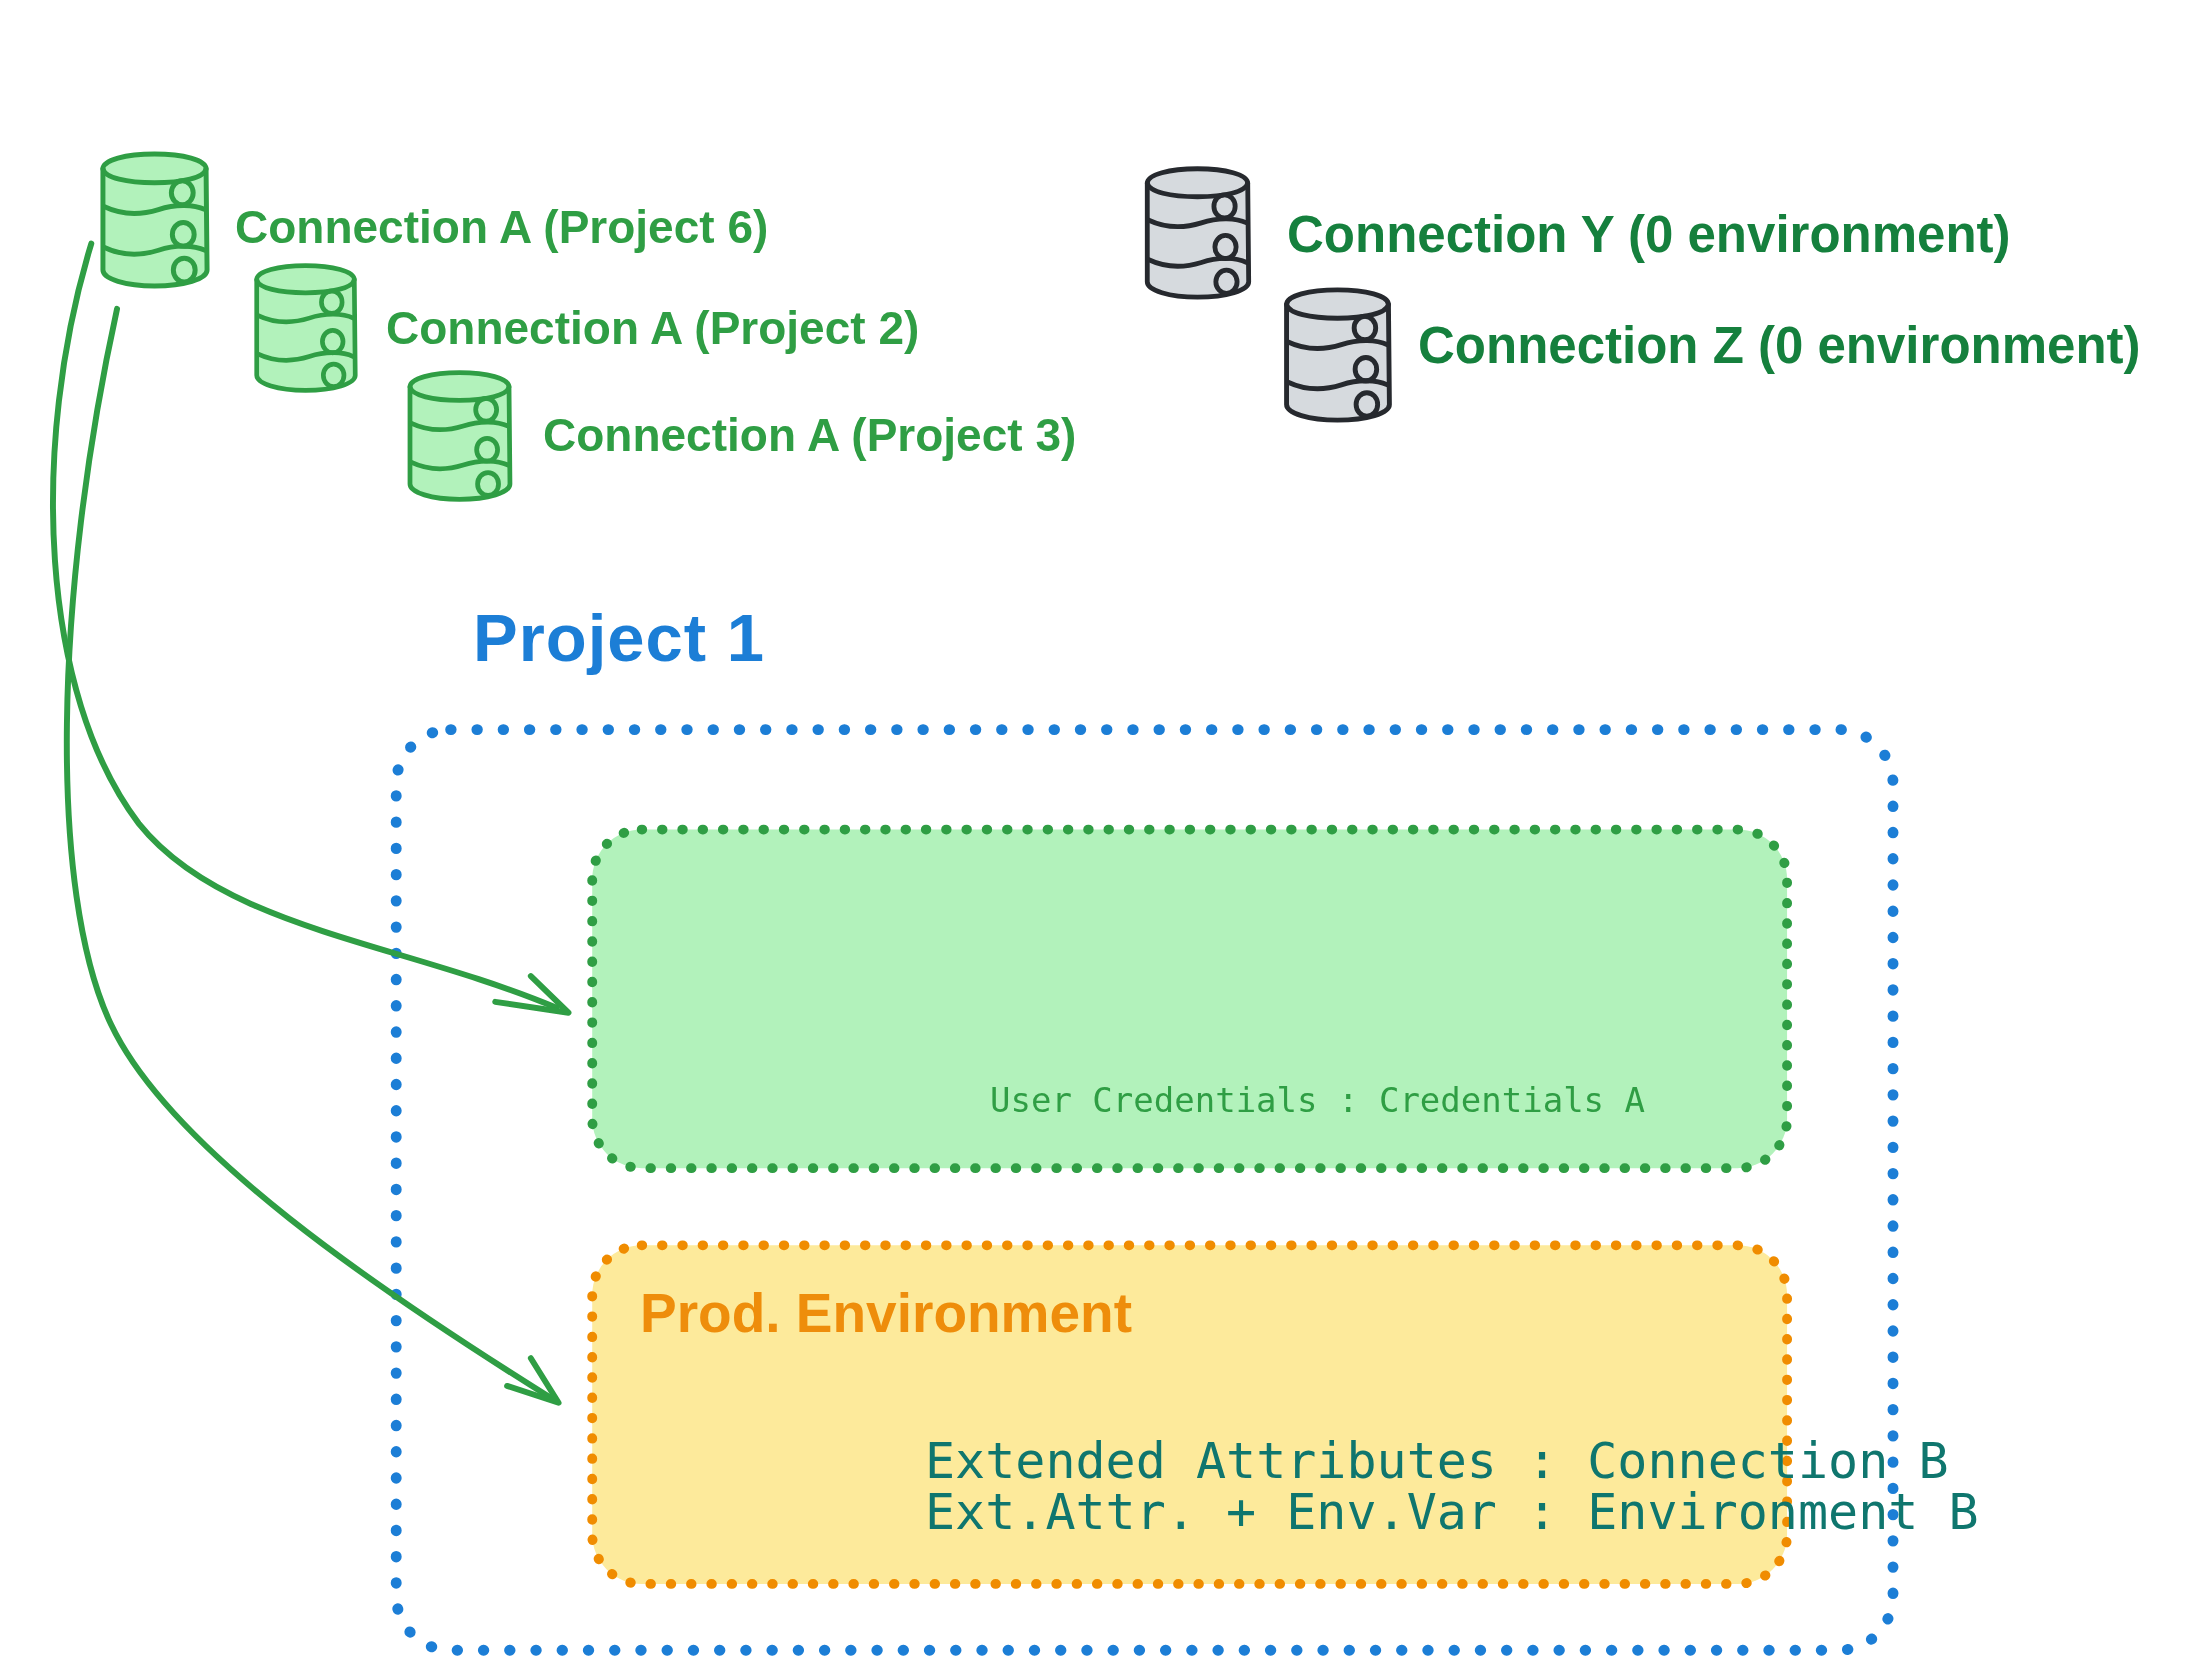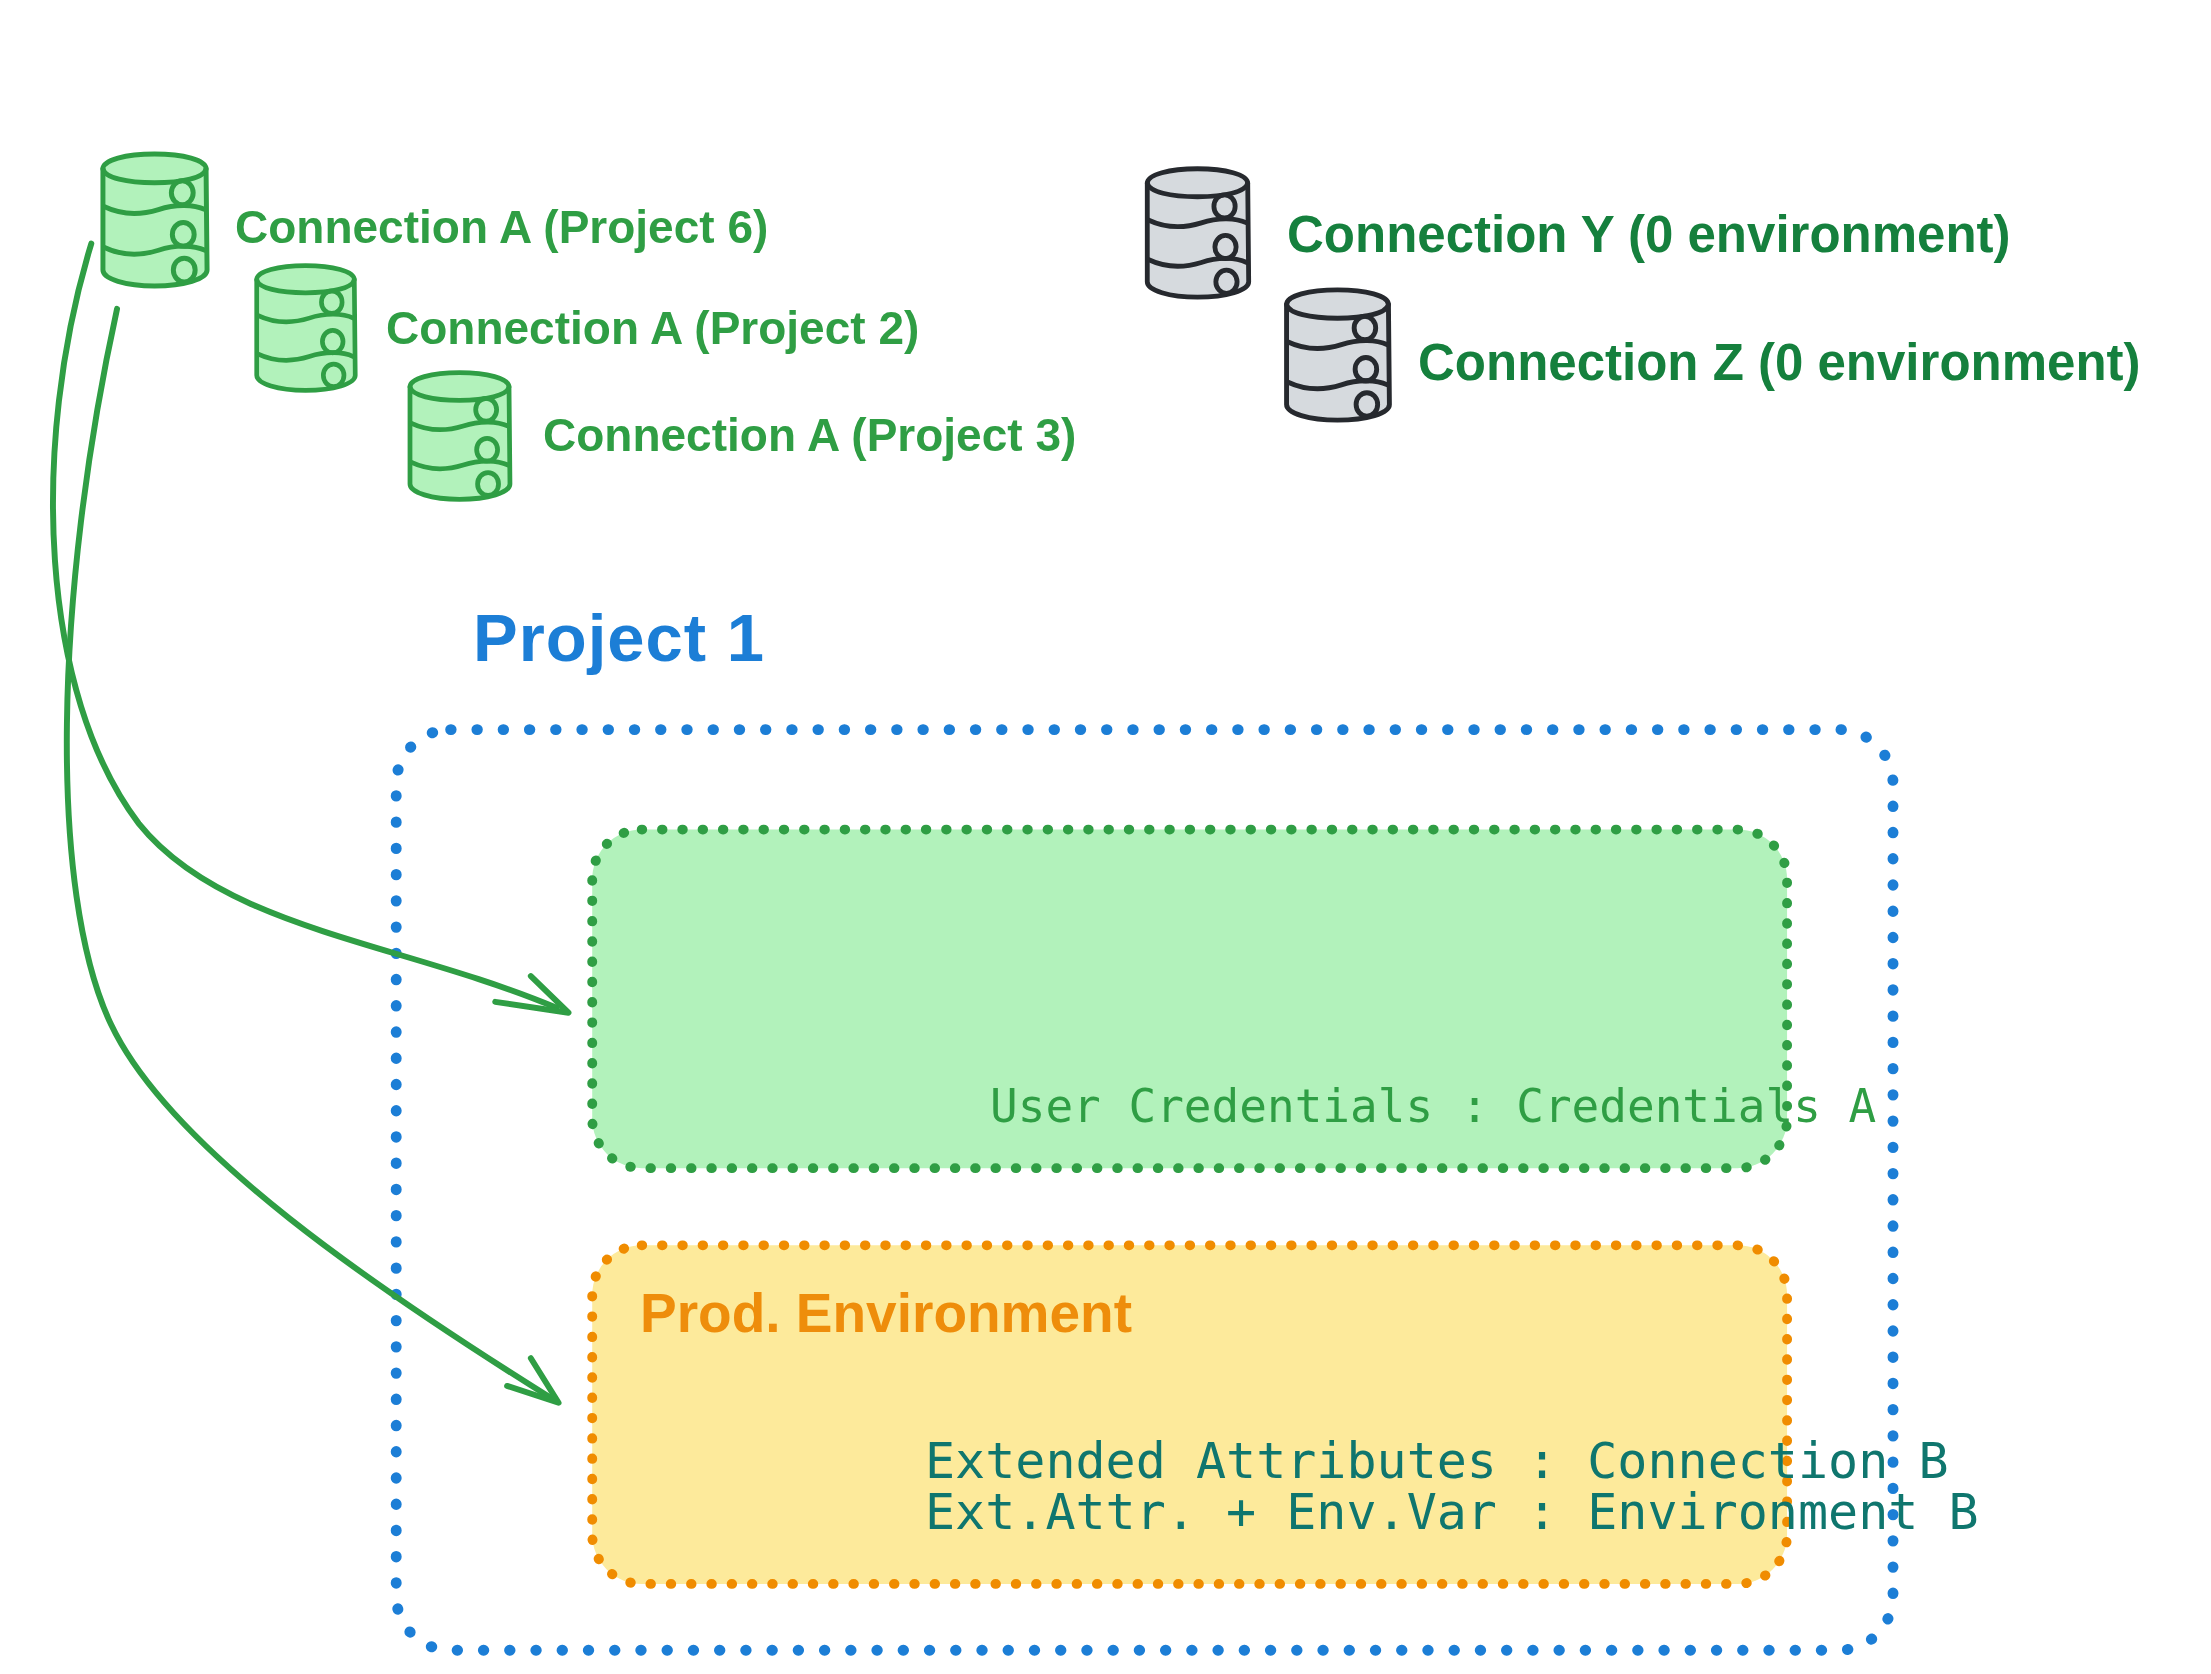--- a/index.html
+++ b/index.html
@@ -16,25 +16,25 @@
   .hand{font-family:"Liberation Sans", sans-serif;font-weight:600;}
   .hand-bold{font-family:"Liberation Sans", sans-serif;font-weight:700;}
   .mono{font-family:"DejaVu Sans Mono", monospace;font-weight:500;}
   .diagram-title{left:79px;top:28px;font-size:67px;color:#1e1e1e;letter-spacing:2px;}
   .lbl-green{color:#2f9e44;font-size:46px;}
   .lbl-black{color:#15803d;font-size:51px;}
   .lbl-a1{left:235px;top:202px;}
   .lbl-a2{left:386px;top:303px;}
   .lbl-a3{left:543px;top:410px;}
   .lbl-y{left:1287px;top:206px;}
-  .lbl-z{left:1418px;top:334px;}
+  .lbl-z{left:1418px;top:317px;}
   .project-title{left:473px;top:600px;font-size:67px;color:#1c7ed6;letter-spacing:1px;}
   .dev-title{left:644px;top:873px;font-size:55px;color:#2f9e44;}
   .prod-title{left:640px;top:1283px;font-size:55px;color:#ee8d0b;}
-  .dev-line{left:990px;top:1081px;font-size:46px;color:#2f9e44;}
+  .dev-line{left:990px;top:1081px;font-size:34px;color:#2f9e44;}
   .prod-lines{left:925px;top:1436px;font-size:50px;color:#0f766e;line-height:51px;}
   .db{position:absolute;}
   .db svg{display:block;width:100%;height:100%;}
   .db-green{--db-fill:#b2f2bb;--db-stroke:#2f9e44;}
   .db-gray{--db-fill:#d6dade;--db-stroke:#26292e;}
 </style>
 </head>
 <body>
 
 <div class="canvas">

